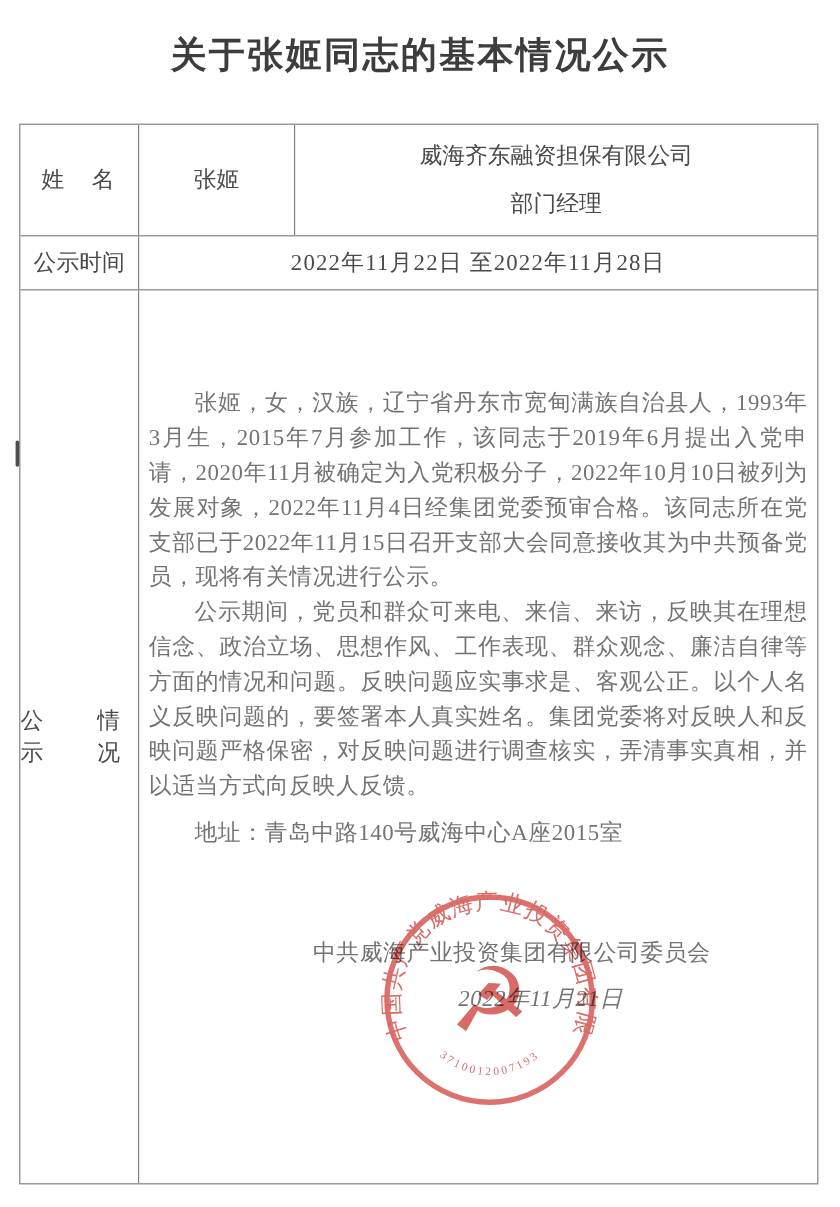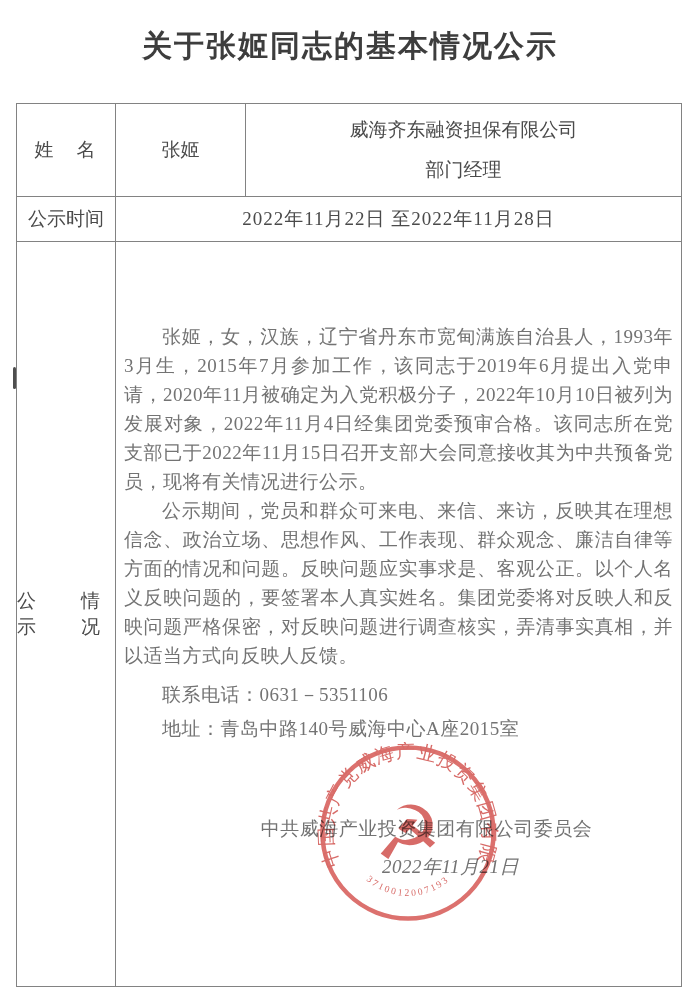--- a/index.html
+++ b/index.html
@@ -94,21 +94,20 @@
 
   <div class="trow row-3 last">
     <div class="tcell c-detail-label">
       <span>公示</span>
       <span>情况</span>
     </div>
     <div class="tcell c-detail-body last">
       <p class="para">张姬，女，汉族，辽宁省丹东市宽甸满族自治县人，1993年3月生，2015年7月参加工作，该同志于2019年6月提出入党申请，2020年11月被确定为入党积极分子，2022年10月10日被列为发展对象，2022年11月4日经集团党委预审合格。该同志所在党支部已于2022年11月15日召开支部大会同意接收其为中共预备党员，现将有关情况进行公示。</p>
       <p class="para">公示期间，党员和群众可来电、来信、来访，反映其在理想信念、政治立场、思想作风、工作表现、群众观念、廉洁自律等方面的情况和问题。反映问题应实事求是、客观公正。以个人名义反映问题的，要签署本人真实姓名。集团党委将对反映人和反映问题严格保密，对反映问题进行调查核实，弄清事实真相，并以适当方式向反映人反馈。</p>
       <div class="contact-block">
-        <p class="contact-line">联系电话：0631－5351106</p>
         <p class="contact-line">地址：青岛中路140号威海中心A座2015室</p>
       </div>
       <div class="sig-line">中共威海产业投资集团有限公司委员会</div>
       <div class="date-line">2022年11月21日</div>
     </div>
   </div>
 
 </div>
 
 <div class="seal">

